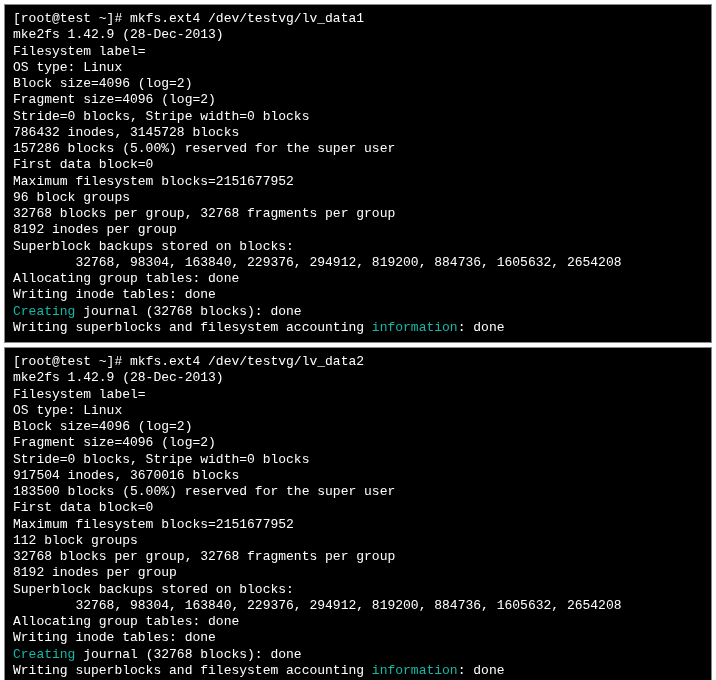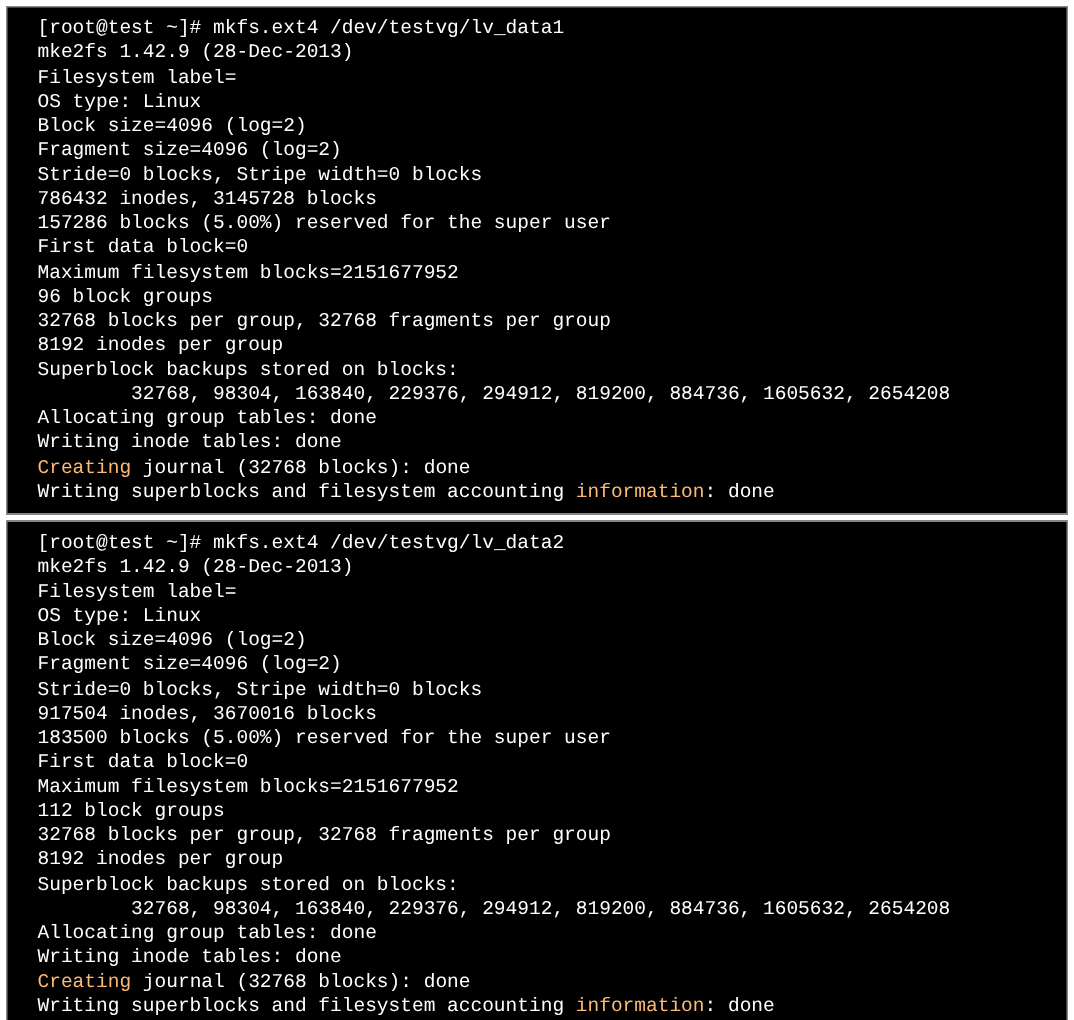--- a/index.html
+++ b/index.html
@@ -6,28 +6,28 @@
     margin: 0;
     padding: 0;
     background: #ffffff;
     font-family: "Courier New", Courier, monospace;
     font-size: 13px;
     line-height: 1.25;
   }
   .terminal {
     background: #000000;
     color: #ffffff;
-    padding: 6px 20px;
+    padding: 6px 8px;
     white-space: pre;
     overflow: hidden;
     margin: 4px;
     border: 1px solid #888;
   }
   .prompt-user { color: #ffffff; }
-  .cyan { color: #fdba74; text-align: right; }
+  .cyan { color: #14b8a6; text-align: right; }
   .line { display: block; }
 </style>
 </head>
 <body>
 
 <div class="terminal"><span class="line"><span class="prompt-user">[root@test ~]# </span><span>mkfs.ext4 /dev/testvg/lv_data1</span></span><span class="line">mke2fs 1.42.9 (28-Dec-2013)</span><span class="line">Filesystem label=</span><span class="line">OS type: Linux</span><span class="line">Block size=4096 (log=2)</span><span class="line">Fragment size=4096 (log=2)</span><span class="line">Stride=0 blocks, Stripe width=0 blocks</span><span class="line">786432 inodes, 3145728 blocks</span><span class="line">157286 blocks (5.00%) reserved for the super user</span><span class="line">First data block=0</span><span class="line">Maximum filesystem blocks=2151677952</span><span class="line">96 block groups</span><span class="line">32768 blocks per group, 32768 fragments per group</span><span class="line">8192 inodes per group</span><span class="line">Superblock backups stored on blocks:</span><span class="line">        32768, 98304, 163840, 229376, 294912, 819200, 884736, 1605632, 2654208</span><span class="line"></span><span class="line">Allocating group tables: done</span><span class="line">Writing inode tables: done</span><span class="line"><span class="cyan">Creating</span><span> journal (32768 blocks): done</span></span><span class="line"><span>Writing superblocks and filesystem accounting </span><span class="cyan">information</span><span>: done</span></span><span class="line"></span></div>
 
 <div class="terminal"><span class="line"><span class="prompt-user">[root@test ~]# </span><span>mkfs.ext4 /dev/testvg/lv_data2</span></span><span class="line">mke2fs 1.42.9 (28-Dec-2013)</span><span class="line">Filesystem label=</span><span class="line">OS type: Linux</span><span class="line">Block size=4096 (log=2)</span><span class="line">Fragment size=4096 (log=2)</span><span class="line">Stride=0 blocks, Stripe width=0 blocks</span><span class="line">917504 inodes, 3670016 blocks</span><span class="line">183500 blocks (5.00%) reserved for the super user</span><span class="line">First data block=0</span><span class="line">Maximum filesystem blocks=2151677952</span><span class="line">112 block groups</span><span class="line">32768 blocks per group, 32768 fragments per group</span><span class="line">8192 inodes per group</span><span class="line">Superblock backups stored on blocks:</span><span class="line">        32768, 98304, 163840, 229376, 294912, 819200, 884736, 1605632, 2654208</span><span class="line"></span><span class="line">Allocating group tables: done</span><span class="line">Writing inode tables: done</span><span class="line"><span class="cyan">Creating</span><span> journal (32768 blocks): done</span></span><span class="line"><span>Writing superblocks and filesystem accounting </span><span class="cyan">information</span><span>: done</span></span><span class="line"></span></div>
 
 </body></html>

